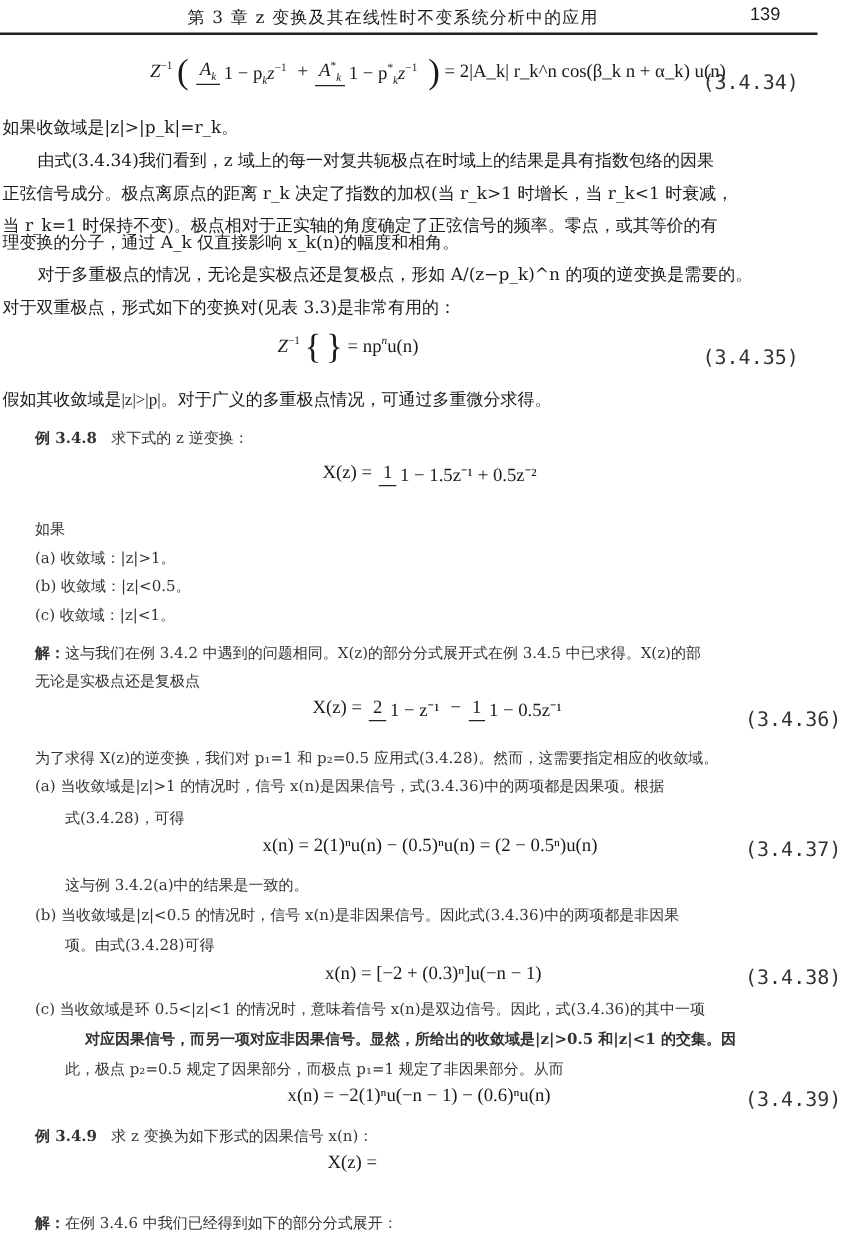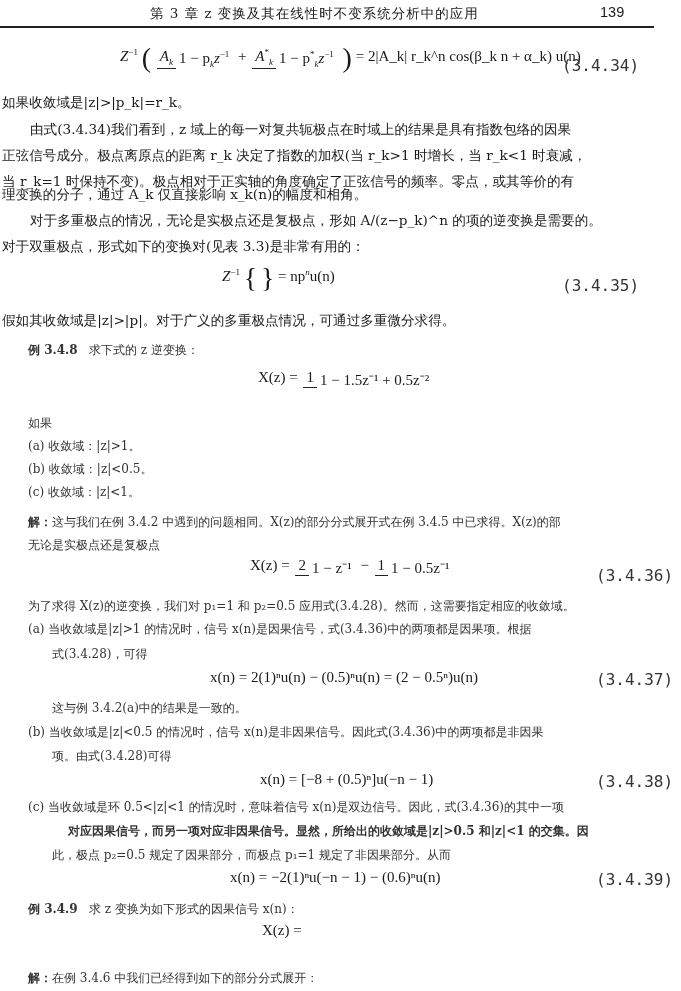--- a/index.html
+++ b/index.html
@@ -60,21 +60,21 @@
 <div class="abs para" style="left:2px; top:233px;">对于双重极点，形式如下的变换对(见表 3.3)是非常有用的：</div>
 
 <div class="abs eq" style="left:222px; top:262px;">
   <i>Z</i><sup>−1</sup>
   <span class="big">{</span>
   <span class="big">}</span>
   <span>= np</span><sup><i>n</i></sup><span>u(n)</span>
 </div>
 <span class="abs eqno" style="left:562px; top:276px;">(3.4.35)</span>
 
-<div class="abs para" style="left:2px; top:307px;">假如其收敛域是|z|&gt;|p|。对于广义的多重极点情况，可通过多重微分求得。</div>
+<div class="abs para" style="left:2px; top:307px;font-family:Liberation Serif, serif;">假如其收敛域是|z|&gt;|p|。对于广义的多重极点情况，可通过多重微分求得。</div>
 
 <div class="abs small" style="left:28px; top:342px;">
   <span class="bold">例 3.4.8</span>&nbsp;&nbsp;
   <span>求下式的 z 逆变换：</span>
 </div>
 <div class="abs eq" style="left:258px; top:368px;">
   <span>X(z) =</span>
   <span class="frac">
     <span class="num">1</span>
     <span class="den">1 − 1.5z⁻¹ + 0.5z⁻²</span>
@@ -108,21 +108,21 @@
 <div class="abs small" style="left:28px; top:621px;">(a) 当收敛域是|z|&gt;1 的情况时，信号 x(n)是因果信号，式(3.4.36)中的两项都是因果项。根据</div>
 <div class="abs small" style="left:52px; top:646px;">式(3.4.28)，可得</div>
 
 <div class="abs eq" style="left:210px; top:669px;">x(n) = 2(1)ⁿu(n) − (0.5)ⁿu(n) = (2 − 0.5ⁿ)u(n)</div>
 <span class="abs eqno" style="left:596px; top:670px;">(3.4.37)</span>
 
 <div class="abs small" style="left:52px; top:700px;">这与例 3.4.2(a)中的结果是一致的。</div>
 <div class="abs small" style="left:28px; top:724px;">(b) 当收敛域是|z|&lt;0.5 的情况时，信号 x(n)是非因果信号。因此式(3.4.36)中的两项都是非因果</div>
 <div class="abs small" style="left:52px; top:748px;">项。由式(3.4.28)可得</div>
 
-<div class="abs eq" style="left:260px; top:771px;">x(n) = [−8 + (0.5)ⁿ]u(−n − 1)</div>
+<div class="abs eq" style="left:260px; top:771px;">x(n) = [−2 + (0.3)ⁿ]u(−n − 1)</div>
 <span class="abs eqno" style="left:596px; top:772px;">(3.4.38)</span>
 
 <div class="abs small" style="left:28px; top:799px;text-align:right;">(c) 当收敛域是环 0.5&lt;|z|&lt;1 的情况时，意味着信号 x(n)是双边信号。因此，式(3.4.36)的其中一项</div>
 <div class="abs small" style="left:68px; top:823px;font-weight:bold;">对应因果信号，而另一项对应非因果信号。显然，所给出的收敛域是|z|&gt;0.5 和|z|&lt;1 的交集。因</div>
 <div class="abs small" style="left:52px; top:847px;">此，极点 p₂=0.5 规定了因果部分，而极点 p₁=1 规定了非因果部分。从而</div>
 
 <div class="abs eq" style="left:230px; top:869px;">x(n) = −2(1)ⁿu(−n − 1) − (0.6)ⁿu(n)</div>
 <span class="abs eqno" style="left:596px; top:870px;">(3.4.39)</span>
 
 <div class="abs small" style="left:28px; top:901px;">

